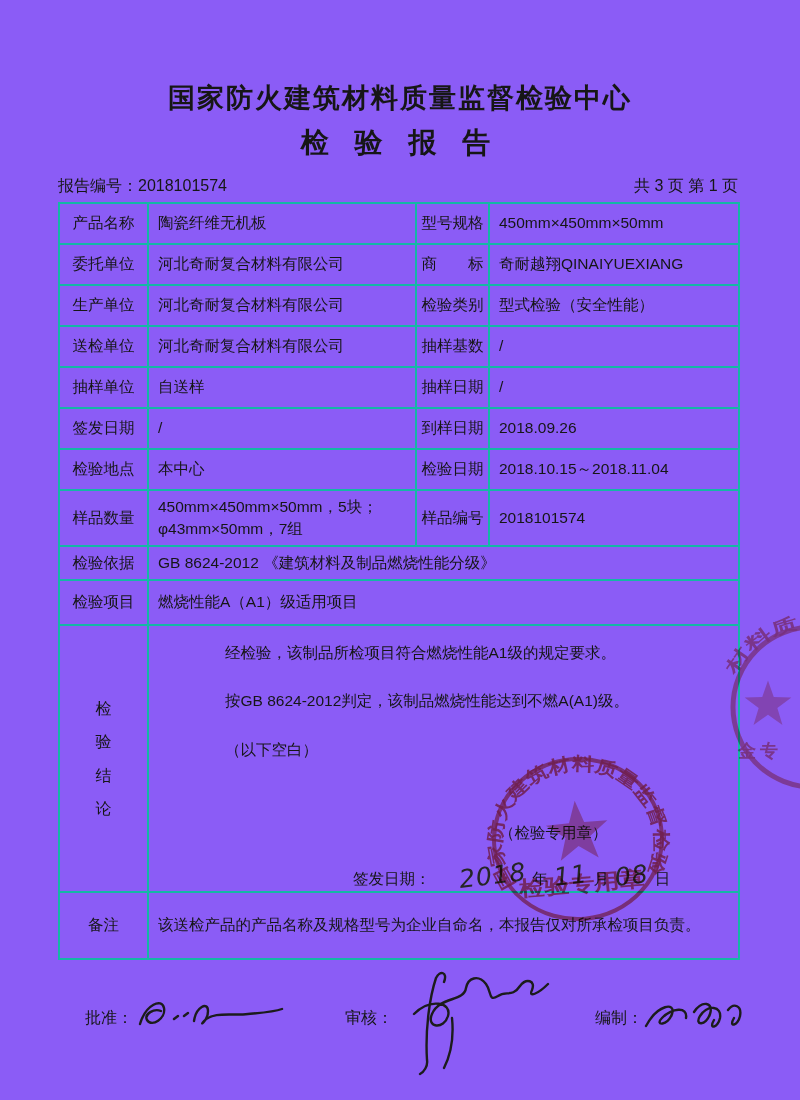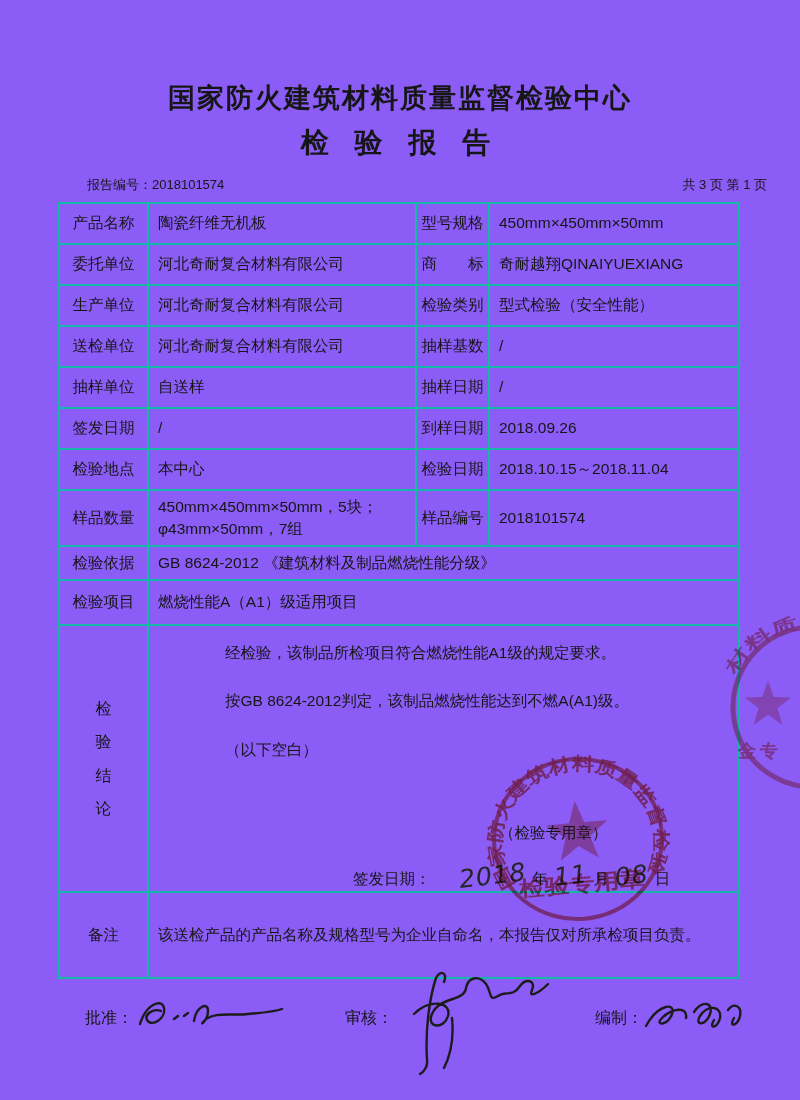--- a/index.html
+++ b/index.html
@@ -18,36 +18,35 @@
     position: absolute; top: 80px; left: 0; width: 100%;
     text-align: center; font-size: 27px; font-weight: 700; letter-spacing: 2px;
   }
   .title2 {
     position: absolute; top: 124px; left: 0; width: 100%;
     text-align: center; font-size: 28px; font-weight: 700; letter-spacing: 9px;
   }
   .meta {
     position: absolute; top: 176px; left: 58px; width: 680px;
     display: flex; justify-content: space-between; align-items: baseline;
-    font-size: 13px;
-    margin-left: 29px;
+    font-size: 16px;
   }
   table.grid {
     position: absolute; top: 202px; left: 58px; width: 680px;
     border-collapse: collapse; table-layout: fixed;
   }
   table.grid td { border: 2px solid #14b8a6; font-size: 15.5px; line-height: 1.45; }
   td.lbl { text-align: center; padding: 2px 3px; }
   td.val { text-align: left; padding: 2px 8px 2px 9px; }
   tr.r  { height: 41px; }
   tr.r8 { height: 56px; }
   tr.rb { height: 34px; }
   tr.ri { height: 45px; }
   tr.rc { height: 267px; }
-  tr.rr { height: 86px; padding-left: 33px; }
+  tr.rr { height: 67px; padding-left: 33px; }
   td.vert { vertical-align: middle; }
   td.vert span { display: block; margin: 10px 0; font-size: 16px; }
   td.concl-cell { vertical-align: top; padding: 0; }
   .concl { position: relative; width: 100%; height: 263px; padding-top: 16px; margin-left: 28px; }
   .concl p { margin: 0 14px 26px 48px; font-size: 15.5px; }
   .seal-note { position: absolute; left: 322px; top: 196px; font-size: 15.5px; }
   .issue-line { position: absolute; left: 176px; top: 232px; font-size: 15.5px;
                 display: flex; align-items: baseline; }
   .issue-line .gap { display: inline-block; width: 22px; }
   .hand {

